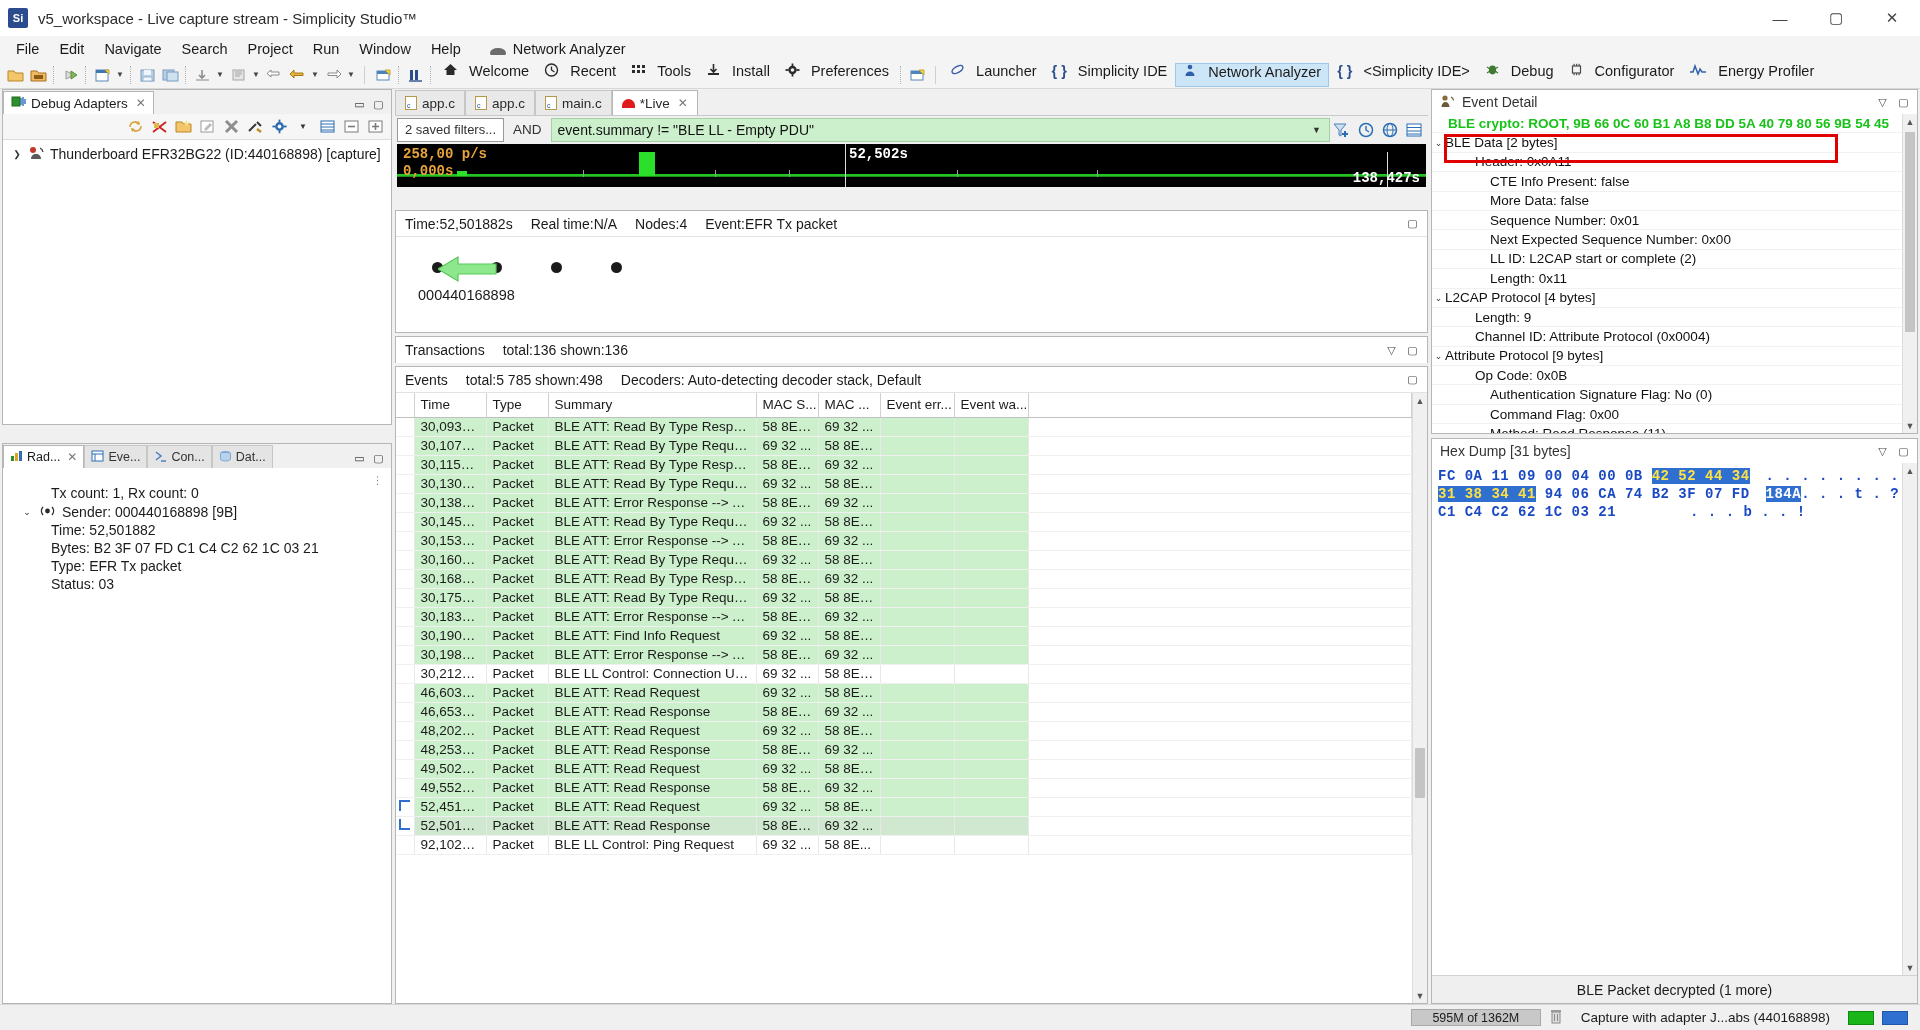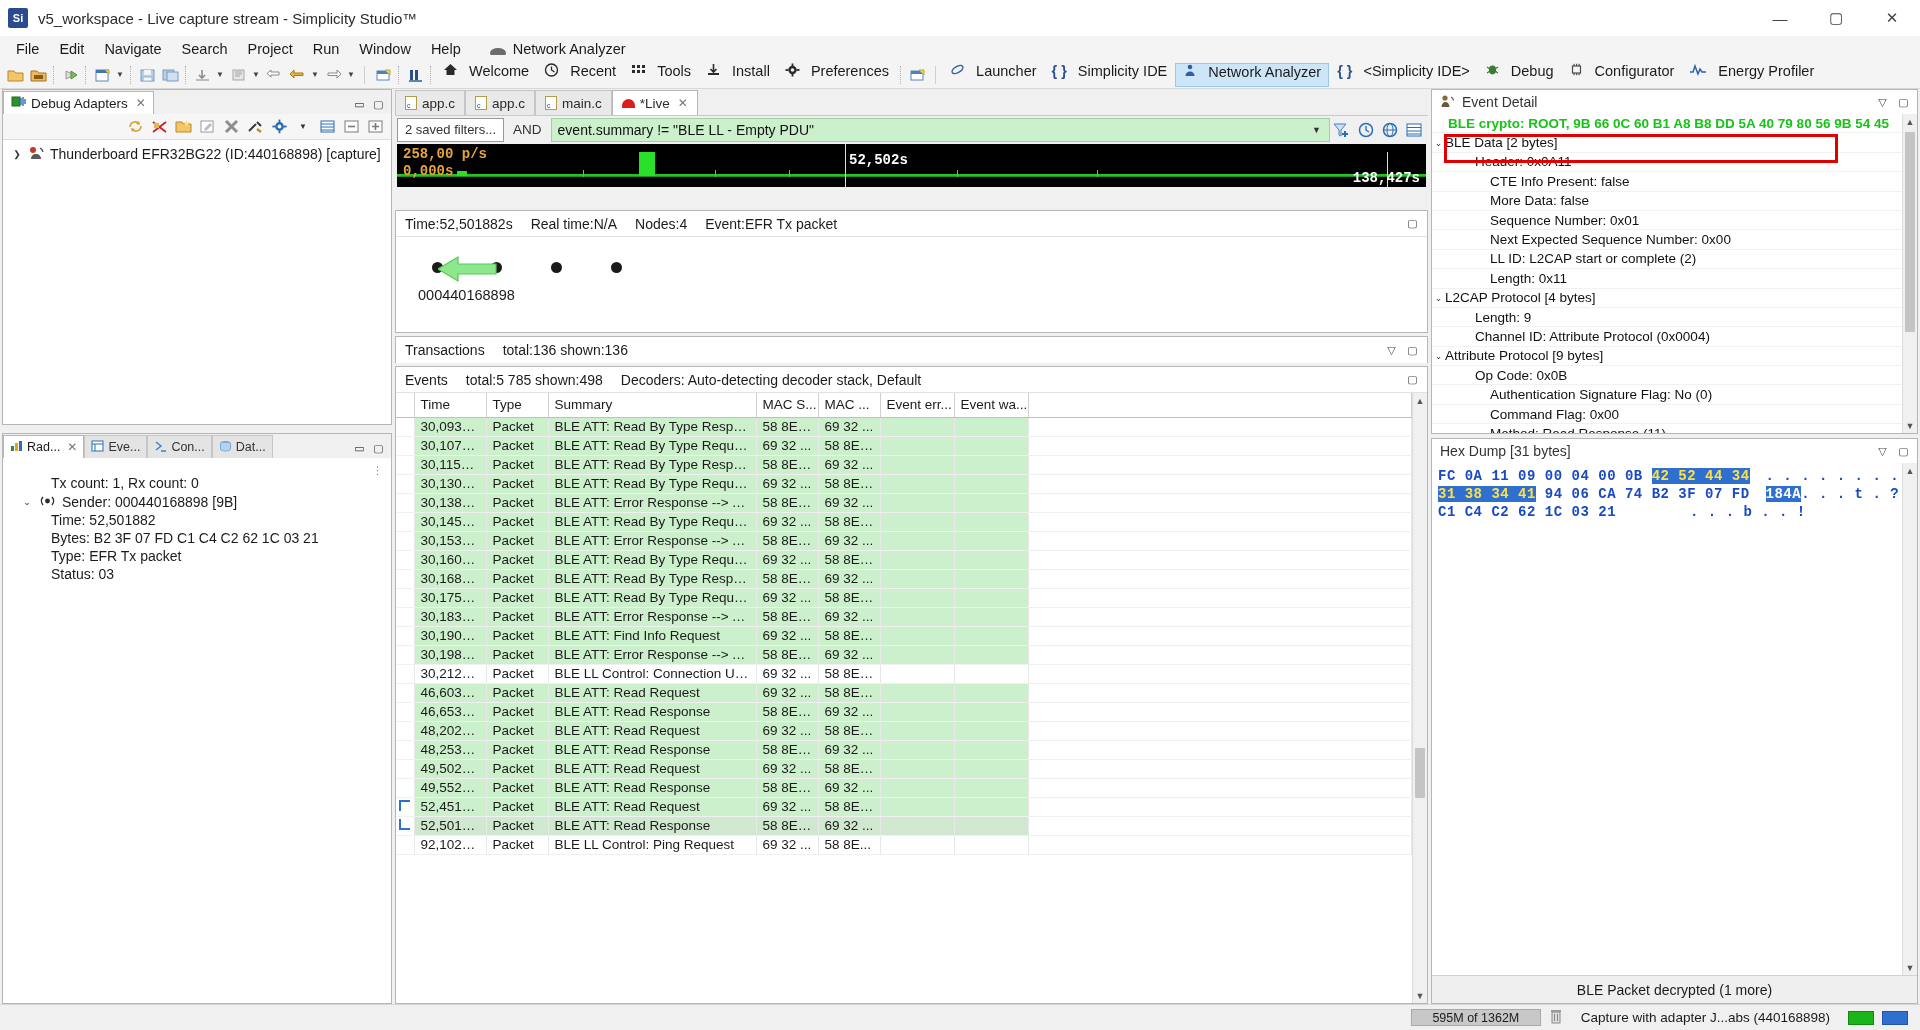--- a/index.html
+++ b/index.html
@@ -60,21 +60,21 @@
   .view-toolbar { height: 26px; display: flex; align-items: center; justify-content: flex-end; gap: 4px; padding-right: 6px; background: #f6f6f6; border-bottom: 1px solid #ddd; flex: none;}
   .vt-ico { width: 20px; height: 20px; display:flex; align-items:center; justify-content:center; font-size: 13px; color:#5a5a5a;}
 
   .tree-body { flex: 1; overflow: hidden; background: #fff; padding-top: 4px;}
   .tree-row { display: flex; align-items: center; gap: 5px; height: 20px; padding-left: 8px; font-size: 14px; white-space: nowrap; }
   .chev { font-size: 9px; color: #333; width: 12px; text-align: center;}
 
   .debug-adapters { height: 336px; flex: none; }
 
   
-  .bl-panel { flex: 1; margin-top: 8px; min-height: 0;}
+  .bl-panel { flex: 1; margin-top: 18px; min-height: 0;}
   .bl-tabs { display: flex; align-items: flex-end; height: 24px; background:#f0f0f0; }
   .mini-tab { display:flex; align-items:center; gap:4px; height:23px; padding:0 6px; font-size:12.5px; background:#e4e4e4; border:1px solid #c6c6c6; border-bottom:none; color:#333; white-space: nowrap;}
   .mini-tab.active { background:#fff; border-color:#b6b6b6; color:#1b1b1b;}
   .bl-content { flex:1; background:#fff; overflow:hidden; position: relative;}
   .bl-row { font-size: 14px; padding: 1px 0 1px 48px; white-space: nowrap; }
   .bl-row.sender { padding-left: 18px; display:flex; align-items:center; gap:6px;}
   .dots-handle { position:absolute; right:8px; top:6px; color:#888; font-size:11px; letter-spacing:0px;}
 
   
   .center-col { flex: 1; display: flex; flex-direction: column; min-width: 0; }
@@ -89,21 +89,21 @@
   .saved-filters { height: 24px; border:1px solid #9a9a9a; background:#fff; display:flex; align-items:center; padding:0 7px; font-size:13px; color:#333; white-space:nowrap;}
   .and-lbl { padding: 0 9px; font-size: 13.5px; color:#333;}
   .filter-input { flex:1; height:24px; background:#ccf0cc; border:1px solid #a6cfa6; display:flex; align-items:center; padding:0 6px; font-size:14px; color:#111; position:relative;}
   .filter-caret { position:absolute; right:8px; font-size:9px; color:#333;}
   .fb-ico { width:24px; height:24px; display:flex; align-items:center; justify-content:center; font-size:14px; color:#3a6ea5;}
 
   
   .timeline { height: 43px; background: #000; position: relative; flex: none; overflow: hidden; margin: 1px 2px 0 2px;}
   .tl-rate { position:absolute; left:6px; top:2px; color:#e8a33d; font-family:"Liberation Mono", monospace; font-size:14px; font-weight:bold;}
   .tl-zero { position:absolute; left:6px; top:19px; color:#e8a33d; font-family:"Liberation Mono", monospace; font-size:14px; font-weight:bold;}
-  .tl-cur { position:absolute; left:452px; top:8px; color:#fff; font-family:"Liberation Mono", monospace; font-size:14px; font-weight:bold;}
+  .tl-cur { position:absolute; left:452px; top:2px; color:#fff; font-family:"Liberation Mono", monospace; font-size:14px; font-weight:bold;}
   .tl-end { position:absolute; right:6px; bottom:1px; color:#fff; font-family:"Liberation Mono", monospace; font-size:14px; font-weight:bold;}
   .tl-green { position:absolute; left:0; right:0; bottom:11px; height:3px; background:#22c322;}
   .tl-base { position:absolute; left:0; right:0; bottom:10px; height:1px; background:#1f8f1f;}
   .tl-peak { position:absolute; width:16px; background:#2ae02a; bottom:11px;}
   .tl-marker { position:absolute; top:0; bottom:0; width:1px; background:#dcdcdc;}
   .tl-tick { position:absolute; bottom:10px; width:1px; height:7px; background:#9c9c9c;}
 
   
   .c-panel { border:1px solid #b6b6b6; background:#fff; display:flex; flex-direction:column; margin-top:3px; min-height:0;}
   .c-head { height:26px; display:flex; align-items:center; padding-left:9px; gap:18px; font-size:14px; background:#fff; border-bottom:1px solid #e2e2e2; flex:none; white-space:nowrap;}

